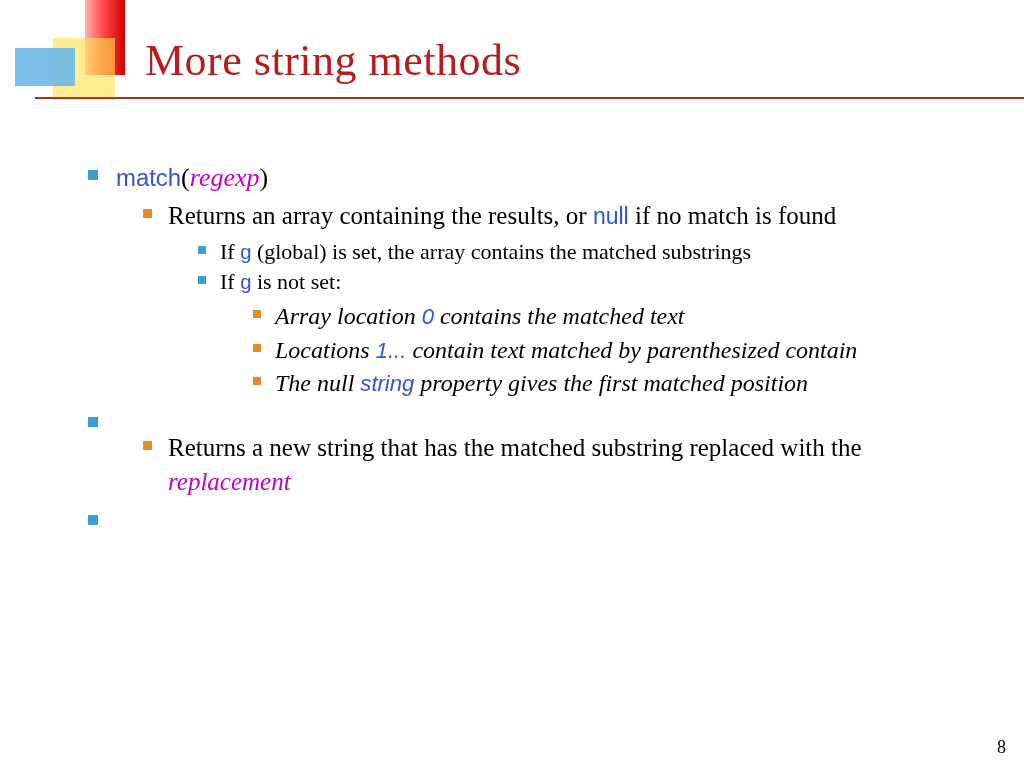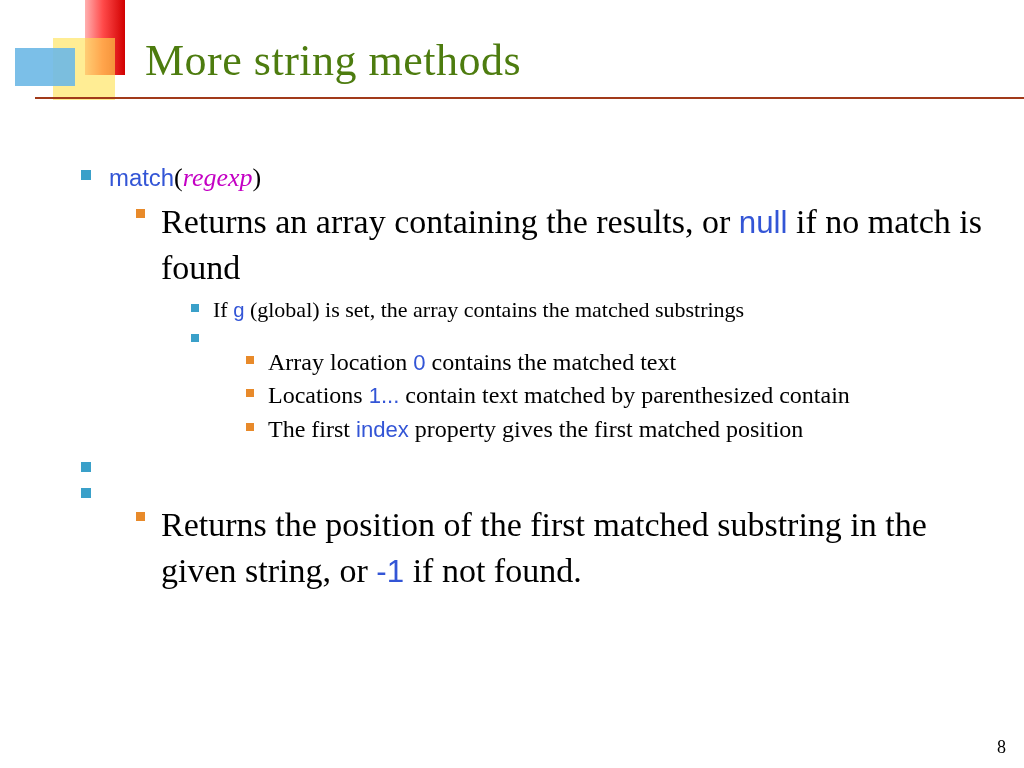--- a/index.html
+++ b/index.html
@@ -35,35 +35,35 @@
     width: 62px; height: 62px;
     background: #ffe14d;
     opacity: 0.6;
   }
   .title {
     position: absolute;
     left: 145px;
     top: 35px;
     font-size: 44px;
     font-weight: normal;
-    color: #4d7c0f;
+    color: #b91c1c;
     letter-spacing: 0.5px;
   }
   .rule {
     position: absolute;
     left: 35px;
     right: 0;
     top: 97px;
     height: 2px;
     background: #a13a1a;
   }
   .content {
     position: absolute;
     top: 160px;
-    left: 81px;
+    left: 88px;
     right: 40px;
   }
   ul { list-style: none; }
   .lvl1 > li { margin-bottom: 6px; }
   .lvl1 > li > .row,
   .lvl2 > li > .row,
   .lvl3 > li > .row,
   .lvl4 > li > .row {
     display: flex;
     align-items: flex-start;
@@ -76,23 +76,23 @@
   }
   .lvl1 .bullet { background: #3aa0c9; }
   .lvl2 { margin-left: 55px; margin-top: 4px; }
   .lvl2 .bullet { background: #e88a2a; width:9px; height:9px; flex-basis:9px; margin-top:10px; margin-right:16px;}
   .lvl3 { margin-left: 55px; margin-top: 4px; }
   .lvl3 .bullet { background: #3aa0c9; width:8px; height:8px; flex-basis:8px; margin-top:9px; margin-right:14px;}
   .lvl4 { margin-left: 55px; margin-top: 4px; }
   .lvl4 .bullet { background: #e88a2a; width:8px; height:8px; flex-basis:8px; margin-top:10px; margin-right:14px;}
 
   .t1 { font-size: 26px; line-height: 1.35; }
-  .t2 { font-size: 34px; line-height: 1.35; }
+  .t2 { font-size: 25px; line-height: 1.35; }
   .t3 { font-size: 22px; line-height: 1.35; text-align: right; }
-  .t4 { font-size: 24px; line-height: 1.4; }
+  .t4 { font-size: 24px; line-height: 1.4; font-style: italic; }
 
   .verdana { font-family: Verdana, Geneva, sans-serif; font-size: 0.92em; }
   .blue { color: #3355d6; }
   .magenta-i { color: #c400c4; font-style: italic; }
   .black { color: #000; }
 
   .pagenum {
     position: absolute;
     right: 18px;
     bottom: 10px;
@@ -136,20 +136,23 @@
             <div class="row">
               <span class="bullet"></span>
               <span class="t3">
                 <span>If </span><span class="verdana blue">g</span><span> (global) is set, the array contains the matched substrings</span>
               </span>
             </div>
           </li>
           <li>
             <div class="row">
               <span class="bullet"></span>
+              <span class="t3">
+                <span>If </span><span class="verdana blue">g</span><span> is not set:</span>
+              </span>
             </div>
             <ul class="lvl4">
               <li>
                 <div class="row">
                   <span class="bullet"></span>
                   <span class="t4">
                     <span>Array location </span><span class="verdana blue">0</span><span> contains the matched text</span>
                   </span>
                 </div>
               </li>
@@ -158,49 +161,49 @@
                   <span class="bullet"></span>
                   <span class="t4">
                     <span>Locations </span><span class="verdana blue">1...</span><span> contain text matched by parenthesized contain</span>
                   </span>
                 </div>
               </li>
               <li>
                 <div class="row">
                   <span class="bullet"></span>
                   <span class="t4">
-                    <span>The first </span><span class="verdana blue">index</span><span> property gives the first matched position</span>
+                    <span>The null </span><span class="verdana blue">string</span><span> property gives the first matched position</span>
                   </span>
                 </div>
               </li>
             </ul>
           </li>
         </ul>
       </li>
     </ul>
   </li>
 
   <li>
     <div class="row">
       <span class="bullet"></span>
     </div>
-  </li>
-
-  <li>
-    <div class="row">
-      <span class="bullet"></span>
-    </div>
     <ul class="lvl2">
       <li>
         <div class="row">
           <span class="bullet"></span>
           <span class="t2">
-            <span>Returns the position of the first matched substring in the given string, or </span><span class="verdana blue">-1</span><span> if not found.</span>
+            <span>Returns a new string that has the matched substring replaced with the </span><span class="magenta-i">replacement</span>
           </span>
         </div>
       </li>
     </ul>
   </li>
 
+  <li>
+    <div class="row">
+      <span class="bullet"></span>
+    </div>
+  </li>
+
 </ul>
 </div>
 
 <div class="pagenum">8</div>
 
 </body></html>

